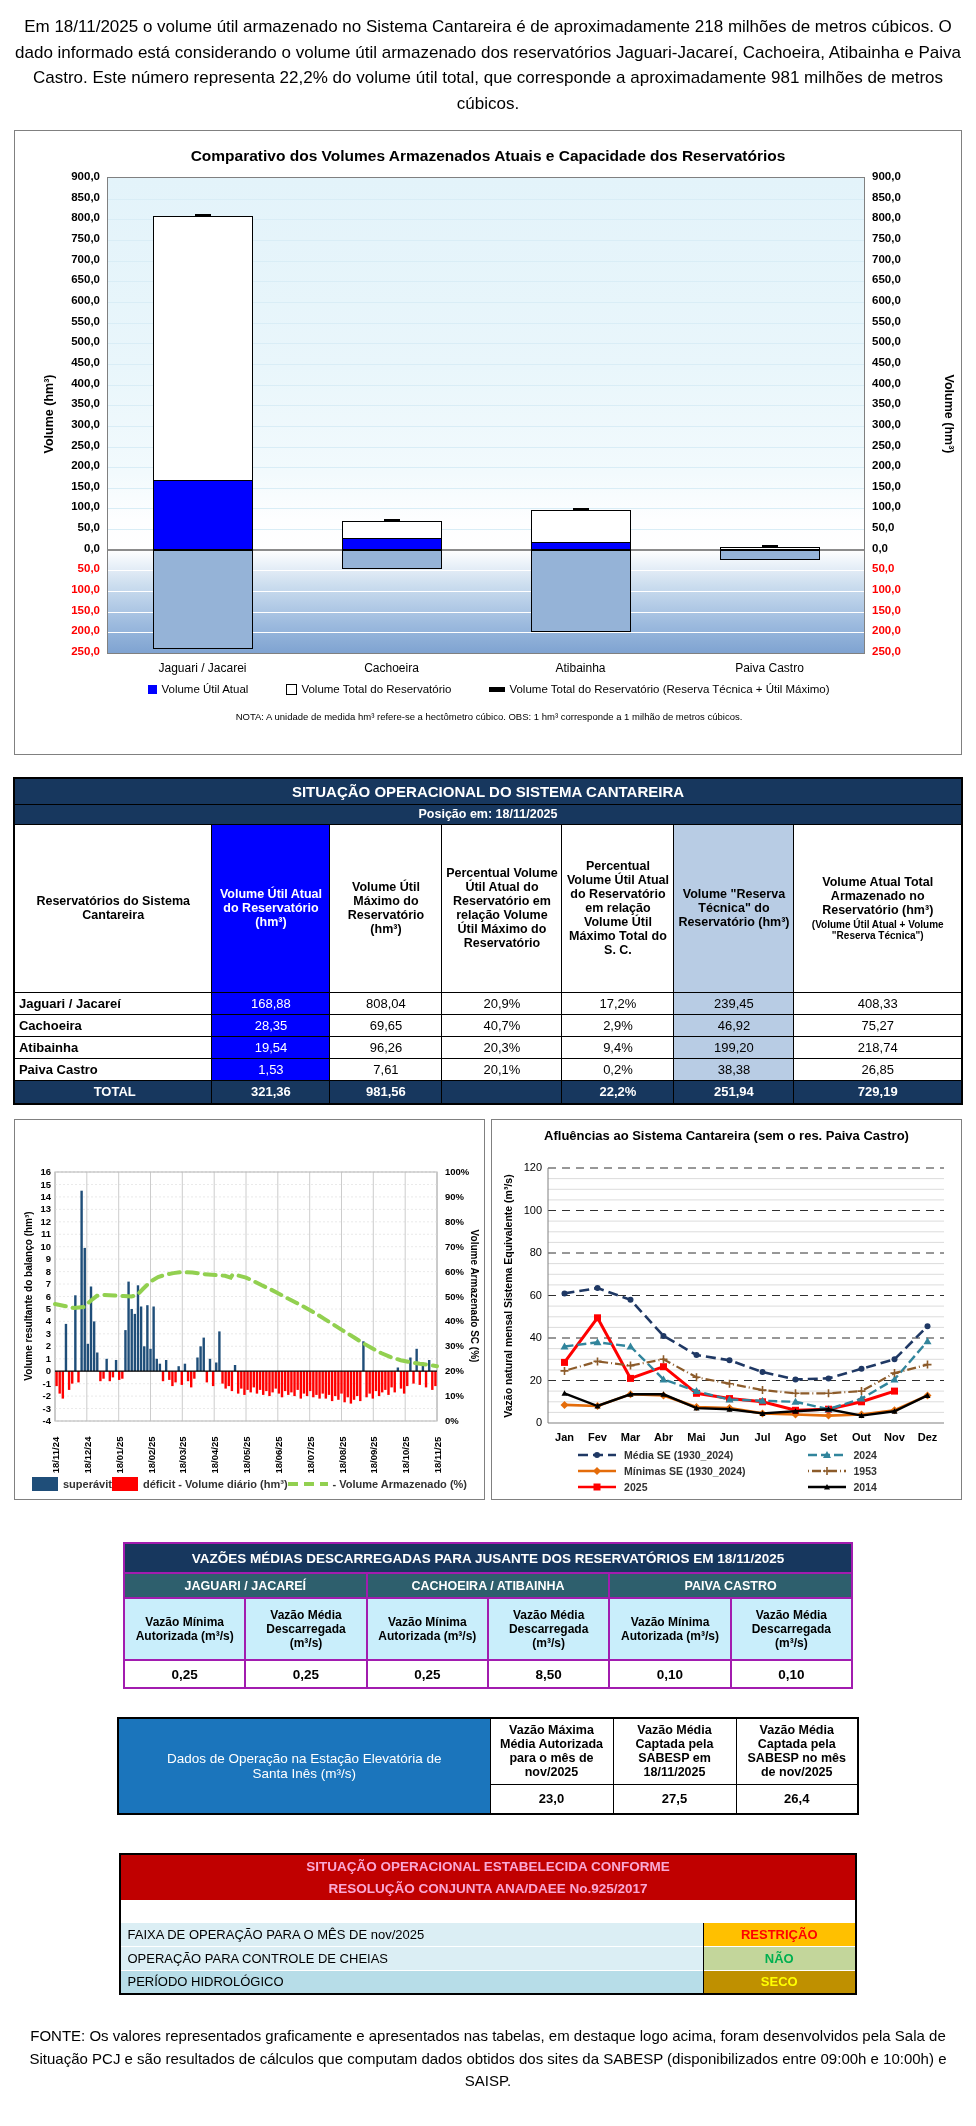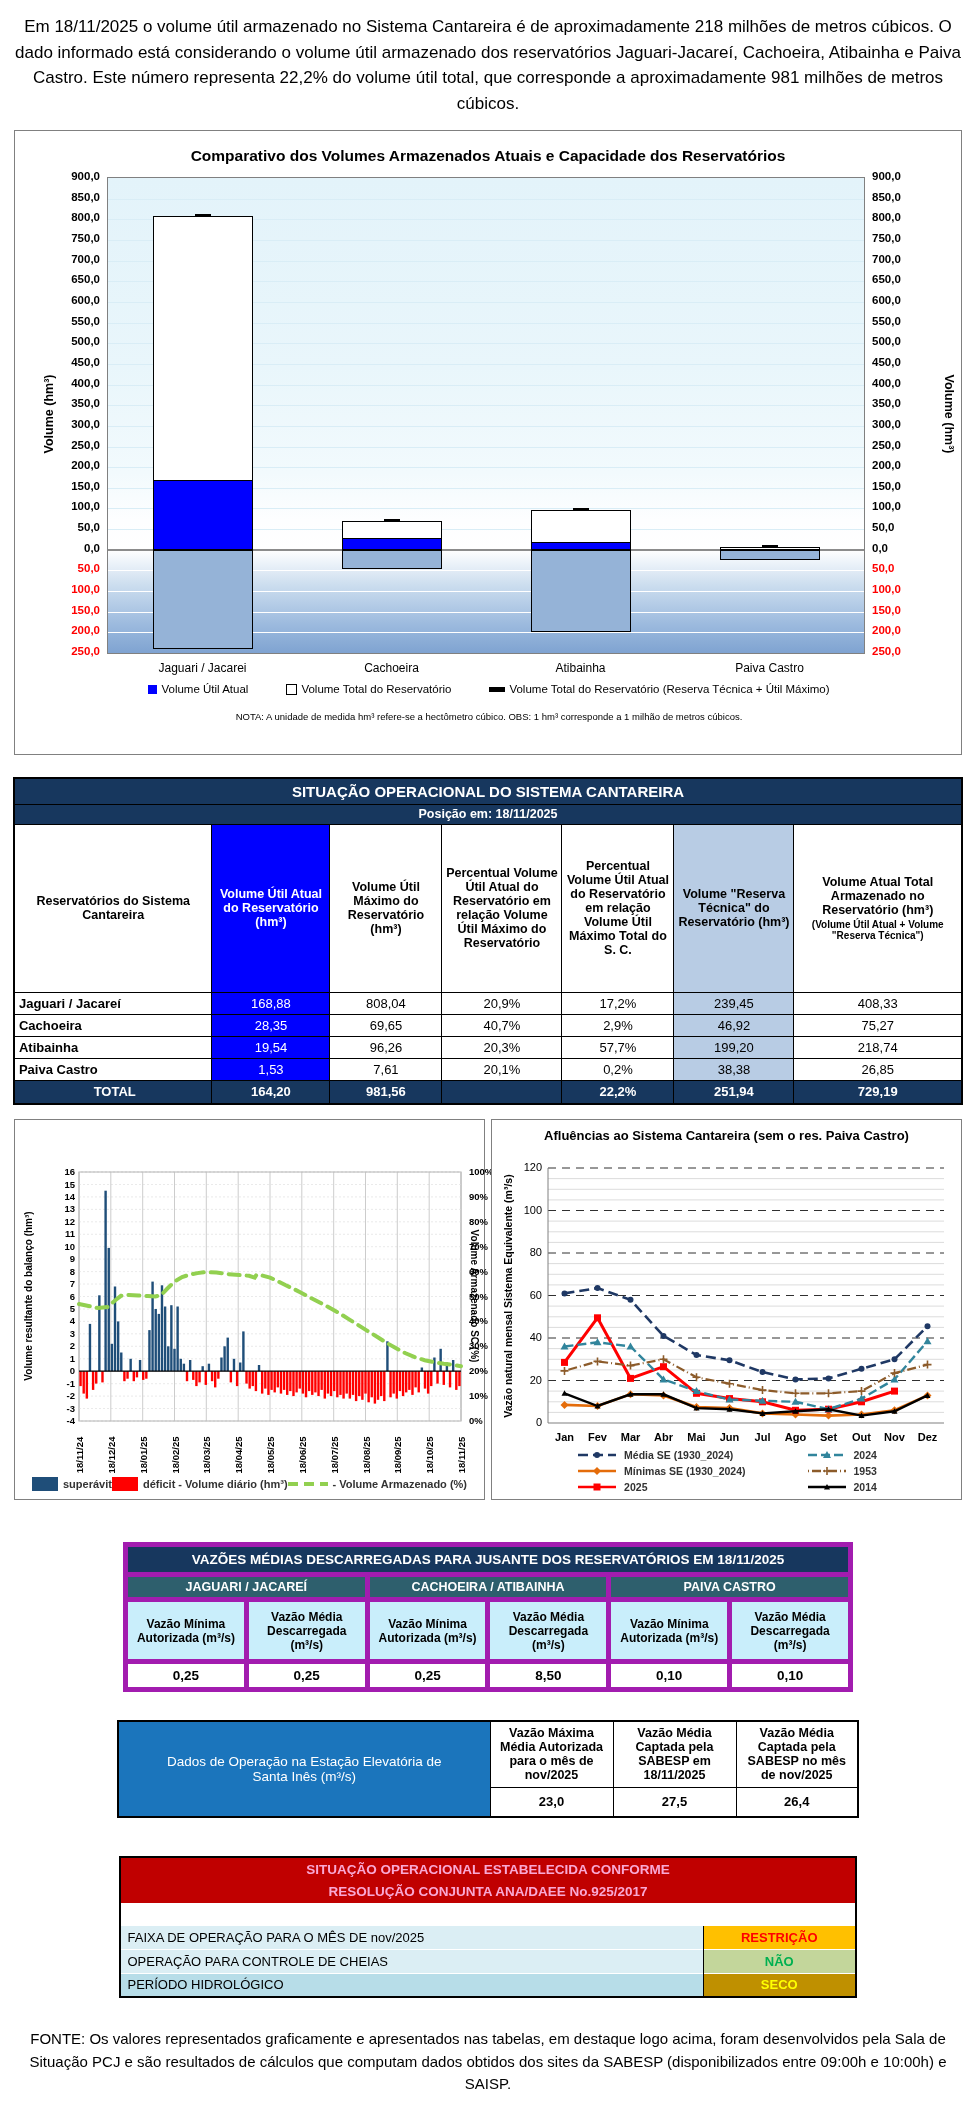--- a/index.html
+++ b/index.html
@@ -45,21 +45,21 @@
   .t1 td{font-size:13px;height:22px;text-align:center;}
   .t1 td.name{text-align:left;font-weight:bold;padding-left:4px;}
   .t1 td.cblue{background:#0000FF;color:#fff;}
   .t1 td.cres{background:#B8CCE4;}
   .t1 tr.total td{background:#17375E;color:#fff;font-weight:bold;height:24px;}
   .t1 tr.total td.name{text-align:center;}
   
   .charts-row{width:948px;margin:14px auto 0;display:flex;justify-content:space-between;}
   .schart{width:471px;height:381px;border:1px solid #808080;position:relative;box-sizing:border-box;background:#fff;}
   .schart .stitle{text-align:center;font-weight:bold;font-size:13px;padding:8px 30px 0;line-height:1.25;}
-  .bplot{position:absolute;left:64px;top:52px;width:440px;height:249px;}
+  .bplot{position:absolute;left:40px;top:52px;width:440px;height:249px;}
   .bplot svg{position:absolute;left:0;top:0;overflow:visible;}
   .blab{position:absolute;font-size:9.5px;font-weight:bold;}
   .blab.left{left:-22px;width:18px;text-align:right;}
   .blab.right{left:390px;width:34px;text-align:left;}
   .bxlab{position:absolute;width:64px;text-align:center;font-size:9.5px;font-weight:bold;transform:translate(-50%,-50%) rotate(-90deg);}
   .b-ytitle{position:absolute;font-weight:bold;font-size:10px;white-space:nowrap;}
   .b-ytitle.l{left:13px;top:176px;transform:translate(-50%,-50%) rotate(-90deg);}
   .b-ytitle.r{left:459px;top:176px;transform:translate(-50%,-50%) rotate(90deg);}
   .blegend{position:absolute;left:0;bottom:8px;width:100%;display:flex;justify-content:center;align-items:center;font-size:11px;font-weight:bold;color:#333;}
   .blegend .item{display:flex;align-items:center;gap:5px;}
@@ -69,21 +69,21 @@
   .iplot{position:absolute;left:56px;top:48px;width:396px;height:255px;}
   .iplot svg{position:absolute;left:0;top:0;overflow:visible;}
   .ilab{position:absolute;left:-38px;width:32px;text-align:right;font-size:11px;}
   .imon{position:absolute;width:40px;text-align:center;font-size:11px;font-weight:bold;}
   .i-ytitle{position:absolute;left:16px;top:176px;transform:translate(-50%,-50%) rotate(-90deg);font-weight:bold;font-size:10.5px;white-space:nowrap;}
   #inflow-legend{position:absolute;left:0;bottom:6px;width:100%;display:flex;justify-content:center;gap:60px;}
   .ileg-col{display:flex;flex-direction:column;gap:4px;}
   .ileg-item{display:flex;align-items:center;gap:6px;font-size:10.5px;font-weight:bold;color:#333;}
   
   .t2{width:730px;margin:42px auto 0;border:2px solid #000;table-layout:fixed;}
-  .t2 th,.t2 td{border:5px solid #a21caf;box-sizing:border-box;}
+  .t2 th,.t2 td{border:2px solid #a21caf;box-sizing:border-box;}
   .t2-title{background:#17375E;color:#fff;font-weight:bold;font-size:13.5px;height:30px;text-align:center;}
   .t2-group{background:#2E5F6D;color:#fff;font-weight:bold;font-size:12.5px;height:25px;text-align:center;}
   .t2-sub{background:#C9EEFB;font-weight:bold;font-size:12px;height:62px;text-align:center;vertical-align:middle;padding:2px 6px;}
   .t2-val{font-weight:bold;font-size:13.5px;height:28px;text-align:center;background:#fff;}
   
   .t3{width:740px;margin:28px auto 0;border:2px solid #000;table-layout:fixed;}
   .t3 th,.t3 td{border:1px solid #000;box-sizing:border-box;}
   .t3-label{background:#1B75BC;color:#fff;font-size:13.5px;text-align:center;vertical-align:middle;font-weight:normal;padding:4px 30px;}
   .t3-head{font-weight:bold;font-size:12.5px;text-align:center;vertical-align:middle;height:66px;background:#fff;padding:2px 4px;}
   .t3-val{font-weight:bold;font-size:13px;text-align:center;height:30px;background:#fff;}
@@ -260,36 +260,36 @@
     <td>40,7%</td>
     <td>2,9%</td>
     <td class="cres">46,92</td>
     <td>75,27</td>
   </tr>
   <tr>
     <td class="name">Atibainha</td>
     <td class="cblue">19,54</td>
     <td>96,26</td>
     <td>20,3%</td>
-    <td>57,7%</td>
+    <td>9,4%</td>
     <td class="cres">199,20</td>
     <td>218,74</td>
   </tr>
   <tr>
     <td class="name">Paiva Castro</td>
     <td class="cblue">1,53</td>
     <td>7,61</td>
     <td>20,1%</td>
     <td>0,2%</td>
     <td class="cres">38,38</td>
     <td>26,85</td>
   </tr>
   <tr class="total">
     <td class="name">TOTAL</td>
-    <td>164,20</td>
+    <td>321,36</td>
     <td>981,56</td>
     <td></td>
     <td>22,2%</td>
     <td>251,94</td>
     <td>729,19</td>
   </tr>
 </tbody>
   </table>
 
 <div class="charts-row">

